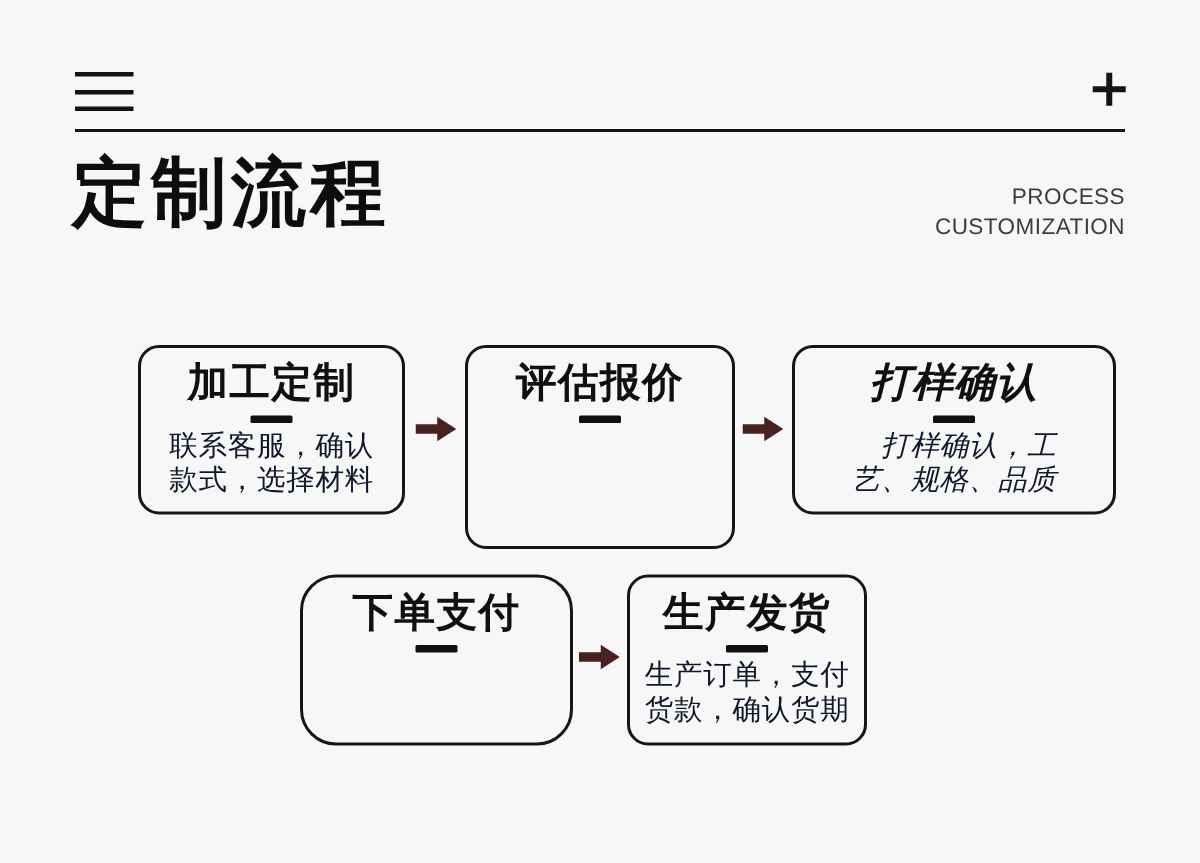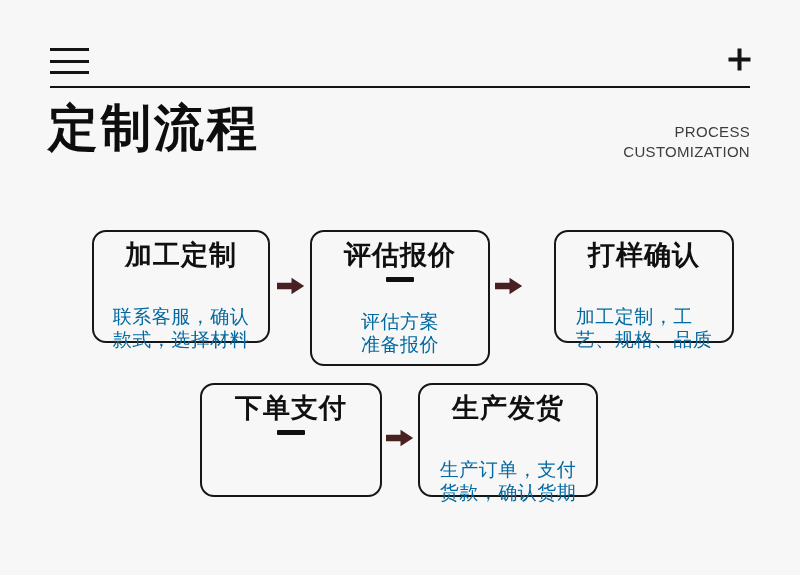--- a/index.html
+++ b/index.html
@@ -52,41 +52,40 @@
   
   .step {
     position: absolute;
     border: 2px solid #161616;
     border-radius: 14px;
     display: flex; flex-direction: column; align-items: center;
     padding-top: 7px;
   }
   .s1 { left:  92px; top: 230px; width: 178px; height: 113px; }
   .s2 { left: 310px; top: 230px; width: 180px; height: 136px; }
-  .s3 { left: 554px; top: 230px; width: 180px; height: 113px; }
-  .s4 { left: 200px; top: 383px; width: 182px; height: 114px; }
-  .s5 { left: 418px; top: 383px; width: 180px; height: 114px; }
+  .s3 { left: 528px; top: 230px; width: 216px; height: 113px; font-style: italic; }
+  .s4 { left: 200px; top: 383px; width: 182px; height: 114px; border-radius: 24px; }
+  .s5 { left: 418px; top: 383px; width: 160px; height: 114px; }
 
   .step-title {
     font-size: 27px; line-height: 32px;
     font-weight: 800; letter-spacing: 1px;
     color: #101010;
   }
   .step-divider {
     width: 28px; height: 5px;
     background: #101010; border-radius: 1px;
     margin: 6px 0 4px;
   }
   .step-desc {
     font-size: 19px; line-height: 23px;
-    color: #0369a1;
-    text-align: left;
+    color: #0f172a;
+    text-align: right;
     white-space: pre-line;
     letter-spacing: 0.5px;
-    margin-top: 24px;
   }
 
   
   .arrow { position: absolute; width: 28px; height: 18px; color: var(--arrow, #4a2121); }
   .a1 { left: 277px; top: 277px; }
   .a2 { left: 495px; top: 277px; }
   .a3 { left: 386px; top: 429px; }
   .arrow svg { display: block; width: 100%; height: 100%; }
 </style>
 </head>
@@ -124,34 +123,32 @@
 
   <div class="arrow a1">
     <svg viewBox="0 0 28 18">
         <path d="M0 5.8 H14.5 V0.8 L27.2 9 L14.5 17.2 V12.2 H0 Z" fill="currentColor"></path>
       </svg>
   </div>
 
   <div class="step s2">
     <div class="step-title">评估报价</div>
     <div class="step-divider"></div>
-    <div class="step-desc">评估方案
-准备报价</div>
   </div>
 
   <div class="arrow a2">
     <svg viewBox="0 0 28 18">
         <path d="M0 5.8 H14.5 V0.8 L27.2 9 L14.5 17.2 V12.2 H0 Z" fill="currentColor"></path>
       </svg>
   </div>
 
   <div class="step s3">
     <div class="step-title">打样确认</div>
     <div class="step-divider"></div>
-    <div class="step-desc">加工定制，工
+    <div class="step-desc">打样确认，工
 艺、规格、品质</div>
   </div>
 
   <div class="step s4">
     <div class="step-title">下单支付</div>
     <div class="step-divider"></div>
   </div>
 
   <div class="arrow a3">
     <svg viewBox="0 0 28 18">

